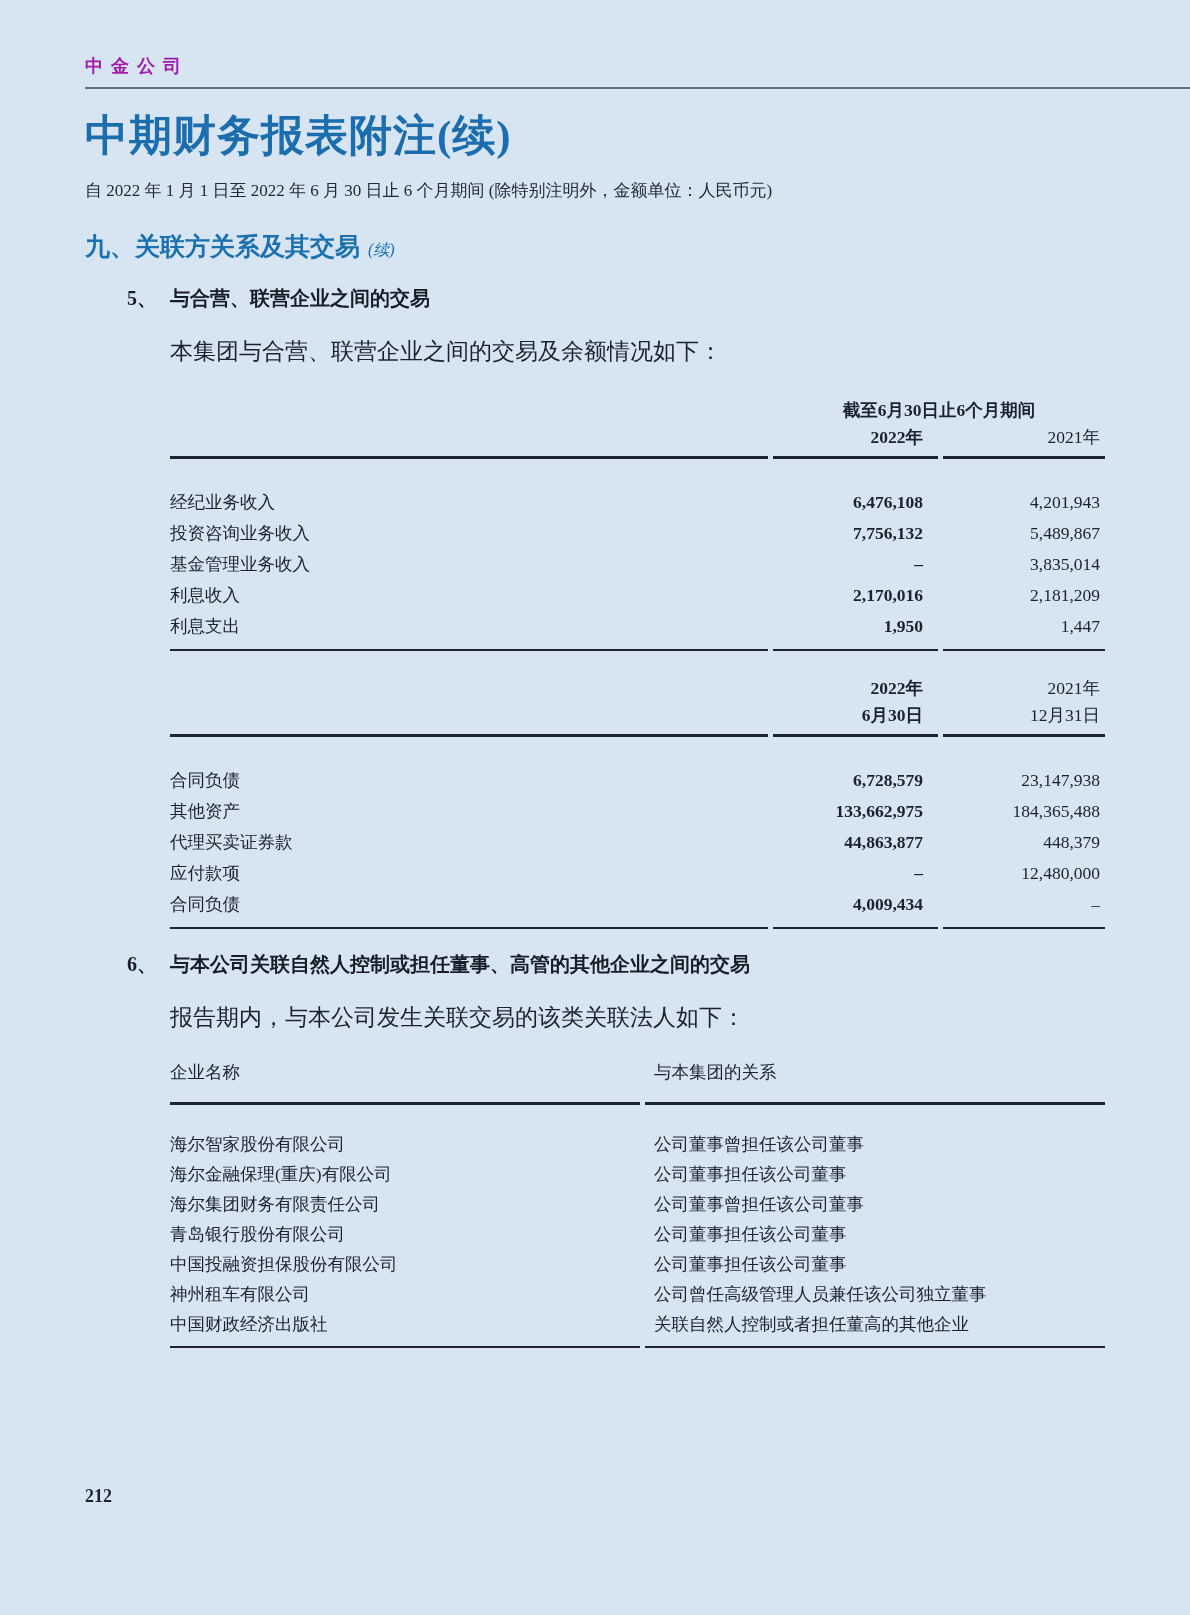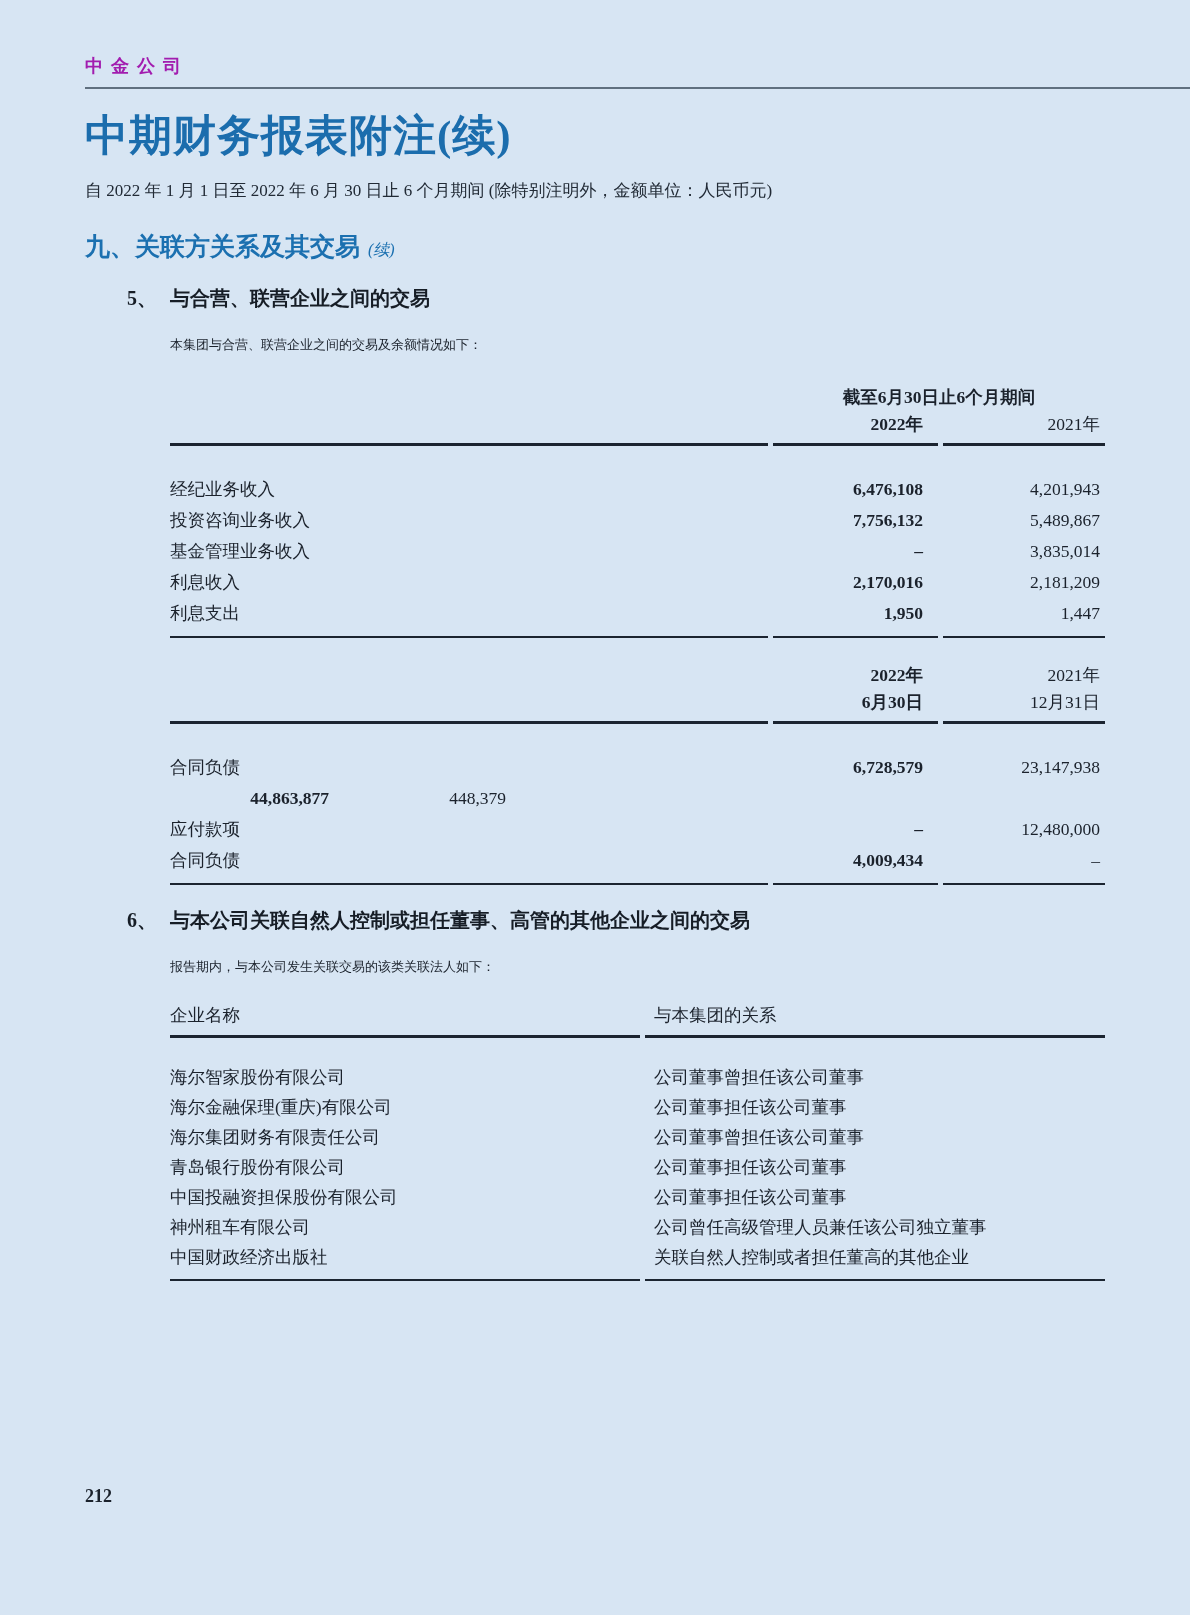--- a/index.html
+++ b/index.html
@@ -41,21 +41,21 @@
     margin-left:8px;
   }
   .sub-heading{
     margin-left:127px;margin-top:22px;
     display:flex;
     font-size:20px;font-weight:bold;color:#161d26;
   }
   .sub-heading .h-num{width:43px;flex:none;}
   .para{
     margin-left:170px;margin-top:24px;
-    font-size:13px;color:#1b222c;
+    font-size:23px;color:#1b222c;
   }
 
   
   .fin-table{margin-left:170px;width:935px;}
   .frow{display:flex;column-gap:14px;line-height:31px;font-size:17.5px;}
   .cell-label{flex:1;}
   .cell-a{width:165px;text-align:right;flex:none;padding-right:6px;box-sizing:border-box;}
   .cell-b{width:162px;text-align:right;flex:none;padding-right:5px;box-sizing:border-box;}
   .bold{font-weight:bold;}
   .rule-row{display:flex;column-gap:5px;}
@@ -70,21 +70,21 @@
   .years-row{line-height:27px;padding-bottom:5px;}
   .spacer28{height:28px;}
   .spacer24{height:24px;}
   .pad-bottom{padding-bottom:7px;}
 
   
   .ent-col1{width:470px;flex:none;}
   .ent-col2{flex:1;}
   .ent-seg1{width:470px;flex:none;}
   .ent-seg2{flex:1;}
-  .ent-header{line-height:27px;padding-bottom:6px;font-size:17.5px;}
+  .ent-header{line-height:27px;padding-bottom:16px;font-size:17.5px;}
   .ent-row{line-height:30px;justify-content:space-between;}
 
   .t1{margin-top:30px;}
   .t2{margin-top:24px;}
   .t3{margin-top:26px;}
 
   .page-number{
     position:absolute;left:85px;top:1486px;
     font-size:18px;font-weight:bold;color:#1b222c;
   }
@@ -177,20 +177,26 @@
         <div class="seg seg-b"></div>
     </div>
     <div class="spacer28"></div>
 
     <div class="frow">
       <div class="cell-label">合同负债</div>
       <div class="cell-a bold">6,728,579</div>
       <div class="cell-b">23,147,938</div>
     </div>
     <div class="frow">
+      <div class="cell-label">其他资产</div>
+      <div class="cell-a bold">133,662,975</div>
+      <div class="cell-b">184,365,488</div>
+    </div>
+    <div class="frow">
+      <div class="cell-label">代理买卖证券款</div>
       <div class="cell-a bold">44,863,877</div>
       <div class="cell-b">448,379</div>
     </div>
     <div class="frow">
       <div class="cell-label">应付款项</div>
       <div class="cell-a bold">–</div>
       <div class="cell-b">12,480,000</div>
     </div>
     <div class="frow pad-bottom">
       <div class="cell-label">合同负债</div>

